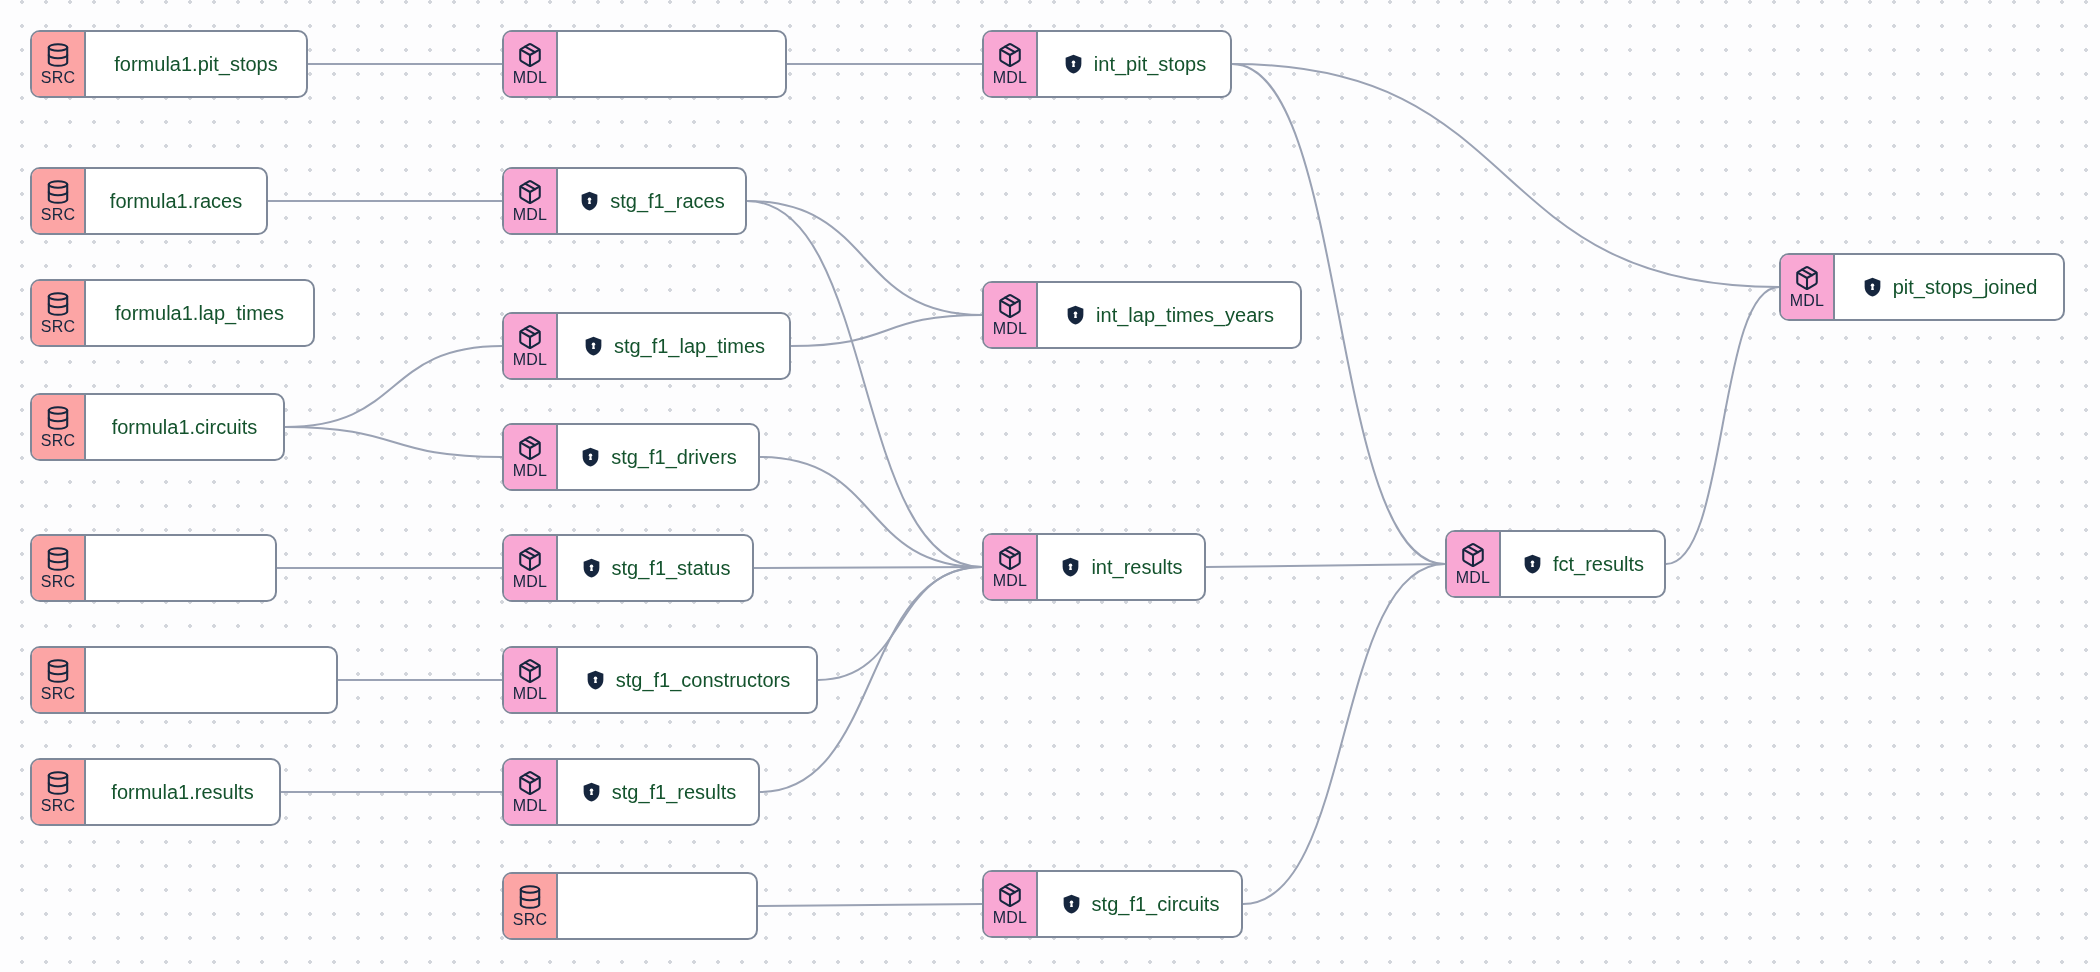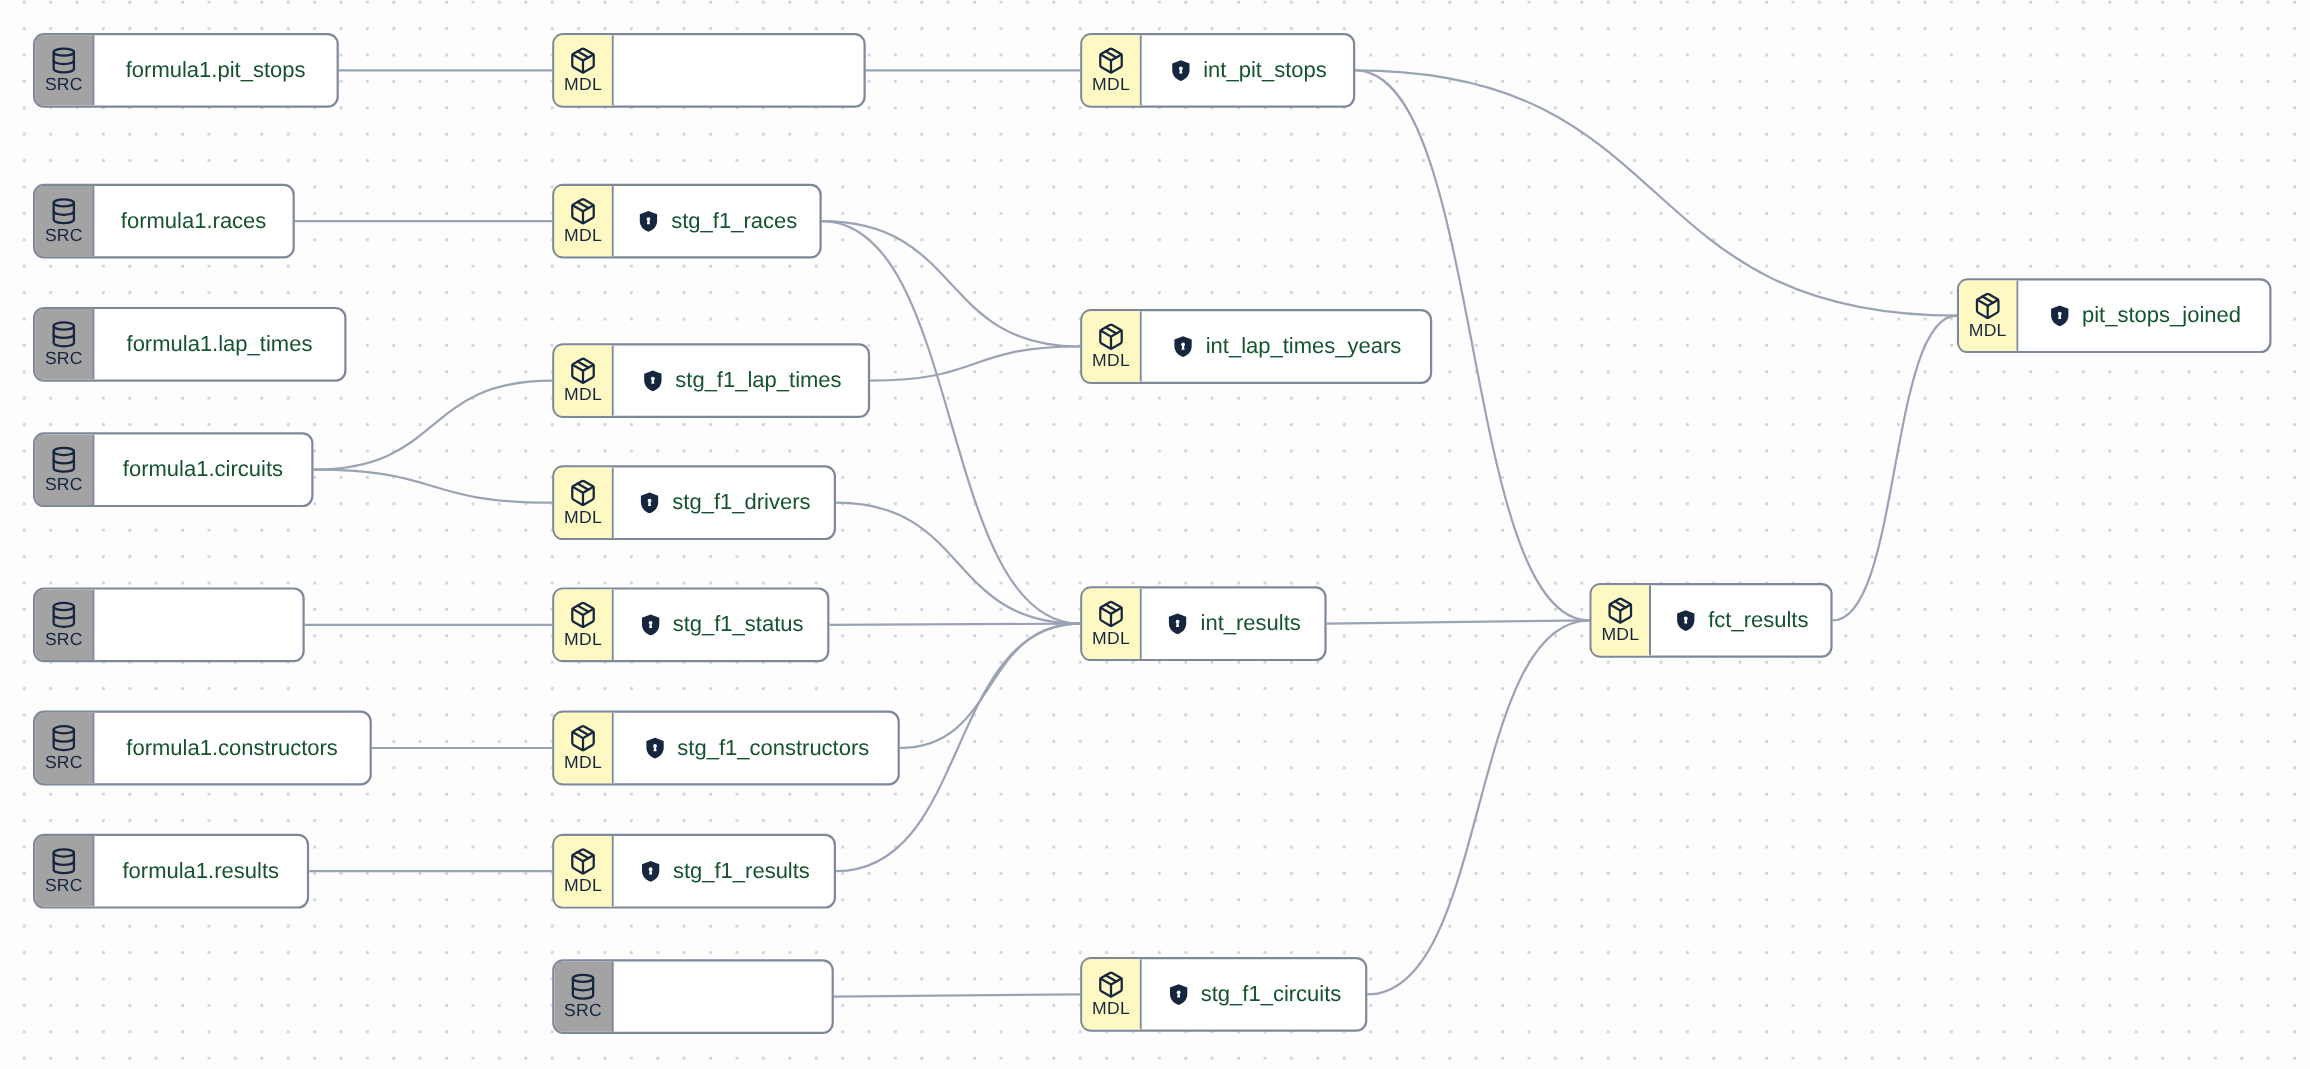--- a/index.html
+++ b/index.html
@@ -18,22 +18,22 @@
   .node{
     position:absolute;height:68px;display:flex;align-items:stretch;
     background:#FFFFFF;border:2px solid #7E8899;border-radius:10px;
     box-sizing:border-box;cursor:pointer;
   }
   .badge{
     width:52px;flex:0 0 52px;display:flex;flex-direction:column;
     align-items:center;justify-content:center;gap:1px;
     border-right:2px solid #7E8899;border-radius:7px 0 0 7px;
   }
-  .badge.src{background:#a3a3a3;}
-  .badge.mdl{background:#fef9c3;align-items:center;}
+  .badge.src{background:#fca5a5;}
+  .badge.mdl{background:#f9a8d4;align-items:center;}
   .badge svg{width:26px;height:26px;display:block;}
   .badge-label{font-size:16px;line-height:1.1;color:#16263E;letter-spacing:.2px;}
   .body{
     flex:1;display:flex;align-items:center;justify-content:center;
     padding:0 14px;gap:9px;min-width:0;
   }
   .shield{display:flex;align-items:center;}
   .shield svg{width:23px;height:23px;display:block;}
   .label{font-size:20px;color:#14532d;white-space:nowrap;}
   #defs{position:absolute;width:0;height:0;overflow:hidden;}
@@ -157,24 +157,20 @@
   </div>
     <div class="node source" style="left: 30px; top: 646px; width: 308px; height: 68px; border-color: rgb(126, 136, 153);">
     <div class="badge src" style="border-right-color: rgb(126, 136, 153);">
       <span class="badge-icon">
           <svg viewBox="0 0 24 24" style="width:26px;height:26px">
             <use href="#icon-database"></use>
           </svg>
         </span>
       <span class="badge-label">SRC</span>
     </div>
-    <div class="body">
-
-      <span class="label">formula1.constructors</span>
-    </div>
   </div>
     <div class="node source" style="left: 30px; top: 758px; width: 251px; height: 68px; border-color: rgb(126, 136, 153);">
     <div class="badge src" style="border-right-color: rgb(126, 136, 153);">
       <span class="badge-icon">
           <svg viewBox="0 0 24 24" style="width:26px;height:26px">
             <use href="#icon-database"></use>
           </svg>
         </span>
       <span class="badge-label">SRC</span>
     </div>

